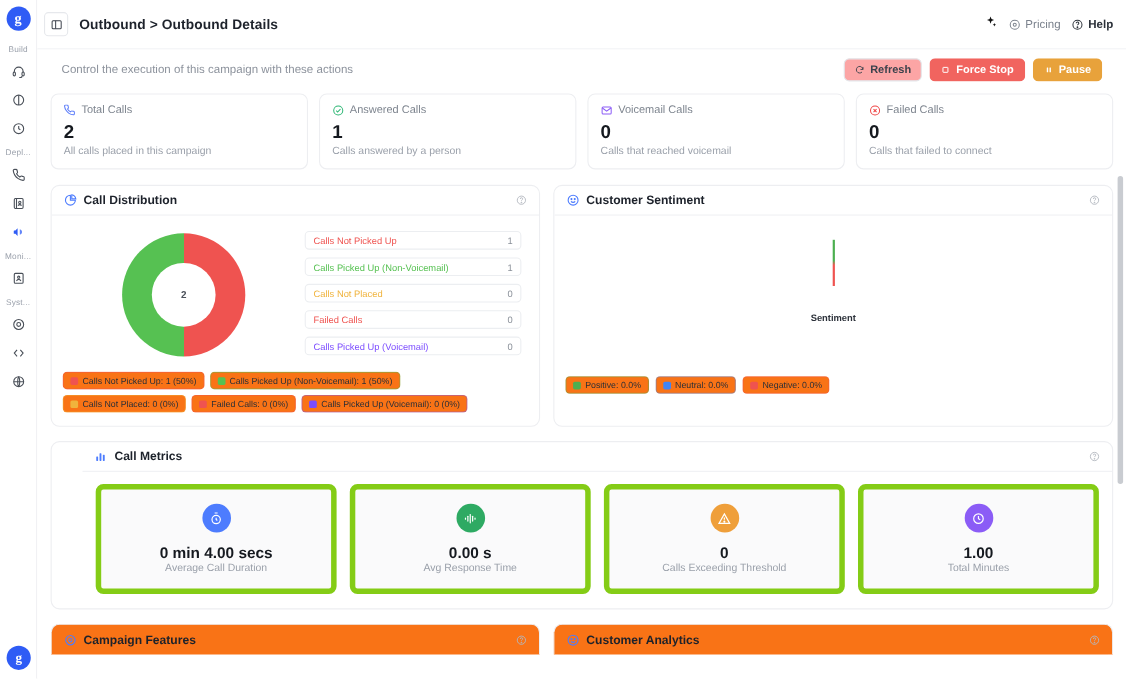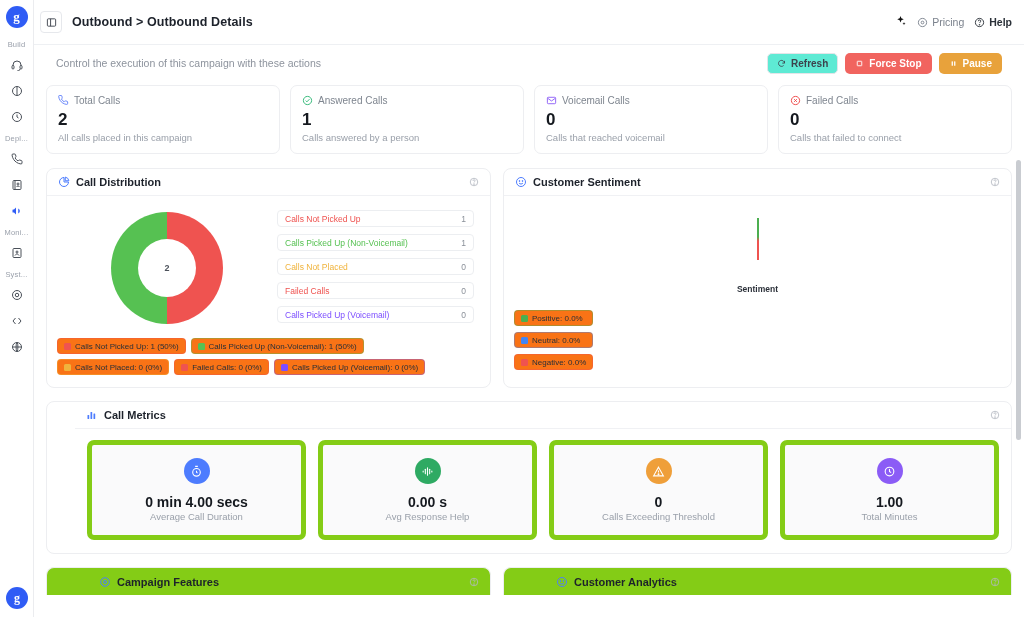--- a/index.html
+++ b/index.html
@@ -93,21 +93,21 @@
   }
   .action-strip-text { font-size: 10.5px; color: #8d939d; }
   .action-strip .spacer { flex: 1; }
   .btn {
     display: inline-flex; align-items: center; gap: 5px;
     height: 21px; padding: 0 9px; border-radius: 5px;
     font-size: 10px; font-weight: 600; white-space: nowrap;
     border: 1px solid transparent;
   }
   .btn svg { width: 9px; height: 9px; }
-  .btn-refresh { background: #5eead4; border-color: #e3e5e9; color: #3c424c; }
+  .btn-refresh { background: #fca5a5; border-color: #e3e5e9; color: #3c424c; }
   .btn-stop { background: #f1645f; color: #fff; }
   .btn-pause { background: #e8a23b; color: #fff; }
   .btn-group { display: flex; gap: 7px; }
 
   
   .stats-row { display: flex; gap: 10px; padding: 0 0 14px 0; }
   .stat-card {
     flex: 1; background: #fff; border: 1px solid #edeef1; border-radius: 7px;
     padding: 9px 11px 10px 11px; min-width: 0;
   }
@@ -167,39 +167,39 @@
   .sent-body { position: relative; height: 186px; }
   .sent-bar {
     position: absolute; left: 50%; transform: translateX(-50%);
     top: 22px; width: 2px; height: 42px;
     background: linear-gradient(180deg,#4caf50 0%, #4caf50 45%, #ef5350 55%, #ef5350 100%);
   }
   .sent-axis {
     position: absolute; left: 50%; transform: translateX(-50%);
     top: 88px; font-size: 8.5px; font-weight: 700; color: #2b3039;
   }
-  .sent-legend { position: absolute; left: 10px; bottom: 12px; display: flex; gap: 6px; flex-direction: column; }
+  .sent-legend { position: absolute; left: 10px; bottom: 24px; display: flex; gap: 6px; }
 
   
   .metrics-body { display: flex; gap: 12px; padding: 11px 12px 13px 12px; }
   .metric-tile {
     flex: 1; background: #fafafb; border: 5px solid #84cc16; border-radius: 7px;
     padding: 13px 6px 13px 6px; text-align: center; min-width: 0;
   }
   .metric-icon {
     width: 26px; height: 26px; border-radius: 50%;
     display: flex; align-items: center; justify-content: center;
     margin: 0 auto 10px auto; color: #fff;
   }
   .metric-icon svg { width: 13px; height: 13px; display: block; }
   .metric-value { font-size: 14px; font-weight: 700; color: #15191f; }
   .metric-label { font-size: 9.5px; color: #9aa0aa; margin-top: 1px; }
 
   .bottom-row { display: flex; gap: 12px; }
-  .bottom-panel { background:#84cc16; border: 1px solid #edeef1; border-radius: 8px 8px 0 0; border-bottom:none; min-width:0;padding-left:41px; }
+  .bottom-panel { background:#f97316; border: 1px solid #edeef1; border-radius: 8px 8px 0 0; border-bottom:none; min-width:0; }
 </style>
 </head>
 <body>
 
 <div class="app">
 
   <nav class="sidebar">
     <div class="brand-logo">g</div>
 
     <div class="side-group-label">Build</div>
@@ -547,21 +547,21 @@
             <div class="metric-icon" style="background:#2eaa63">
               <svg viewBox="0 0 24 24" fill="#fff">
                   <rect x="3" y="10" width="2" height="4" rx="1"></rect>
                   <rect x="7" y="7" width="2" height="10" rx="1"></rect>
                   <rect x="11" y="4" width="2" height="16" rx="1"></rect>
                   <rect x="15" y="7" width="2" height="10" rx="1"></rect>
                   <rect x="19" y="10" width="2" height="4" rx="1"></rect>
                 </svg>
             </div>
             <div class="metric-value">0.00 s</div>
-            <div class="metric-label">Avg Response Help</div>
+            <div class="metric-label">Avg Response Time</div>
           </div>
           <div class="metric-tile">
             <div class="metric-icon" style="background:#ef9f3a">
               <svg viewBox="0 0 24 24" fill="none" stroke="#fff" stroke-width="2">
                   <path d="M12 4l9 16H3z"></path>
                   <path d="M12 10v4"></path>
                   <circle cx="12" cy="17" r=".8" fill="#fff"></circle>
                 </svg>
             </div>
             <div class="metric-value">0</div>

